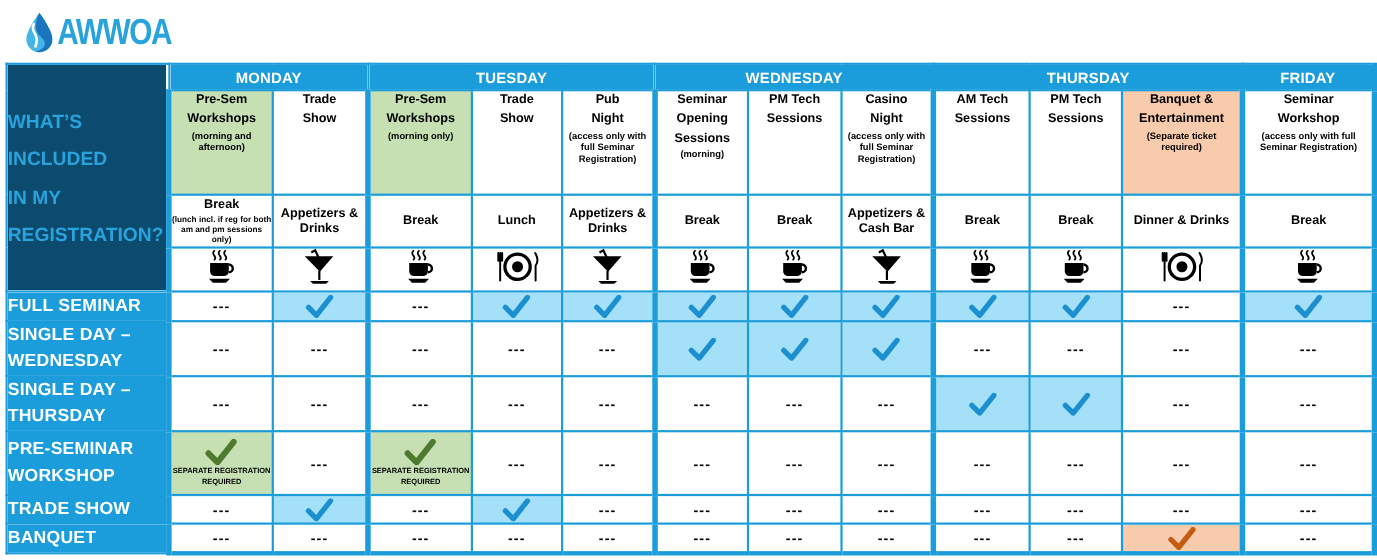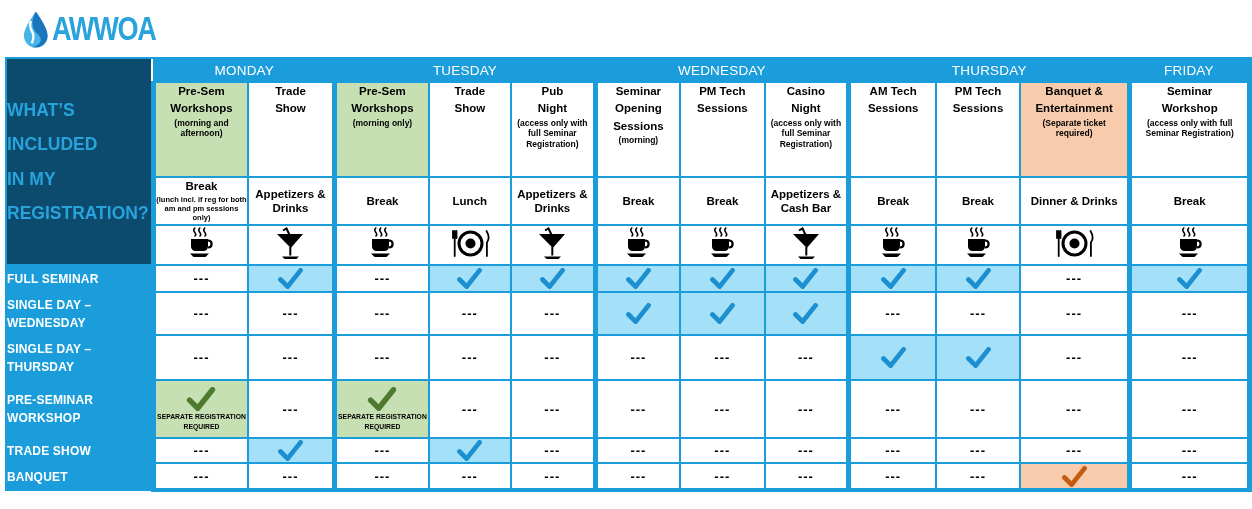--- a/index.html
+++ b/index.html
@@ -16,39 +16,39 @@
   .title sup{font-size:11px;position:relative;top:-1px;}
 
   
   table.grid{border-collapse:collapse;table-layout:fixed;margin-left:5px;}
   table.grid td,table.grid th{border:2px solid var(--hb);padding:0;overflow:hidden;}
 
   .corner{background:#0c4a6e;border-right:5px solid var(--hb);vertical-align:middle;
           text-align:left;padding-left:10px;}
   .corner div{color:var(--accent);font-weight:700;font-size:17.5px;line-height:1.95;}
 
-  th.day{background:var(--hb);color:#fff;font-size:13.5px;font-weight:400;
+  th.day{background:var(--hb);color:#fff;font-size:13.5px;font-weight:700;
          border-left:2px solid #fff;border-right:2px solid #fff;border-bottom:3px solid #fff;
          text-align:center;letter-spacing:.2px;}
   th.day:last-child{border-right:5px solid var(--hb);}
 
   td.event{background:#fff;vertical-align:top;text-align:center;padding-top:5px;}
   .ev{font-size:11.5px;font-weight:700;line-height:1.5;padding:0 14px;}
   .evsub{font-size:8.5px;font-weight:700;line-height:1.25;padding:0 2px;}
   .hl-green{background:var(--green) !important;}
   .hl-orange{background:var(--orange) !important;margin-top:40px;}
 
   td.food{background:#fff;vertical-align:middle;text-align:center;}
   .fd{font-size:11.5px;font-weight:700;line-height:1.25;}
   .fdsub{font-size:7.5px;font-weight:700;line-height:1.25;margin-top:1px;}
 
   td.icell{background:#fff;vertical-align:middle;text-align:center;}
   .icw{display:inline-block;line-height:0;}
 
-  th.rowlab{background:var(--hb);color:#fff;font-size:12px;font-weight:700;text-align:left;
+  th.rowlab{background:var(--hb);color:#fff;font-size:16px;font-weight:700;text-align:left;
             vertical-align:middle;padding:2px 6px 2px 8px;line-height:1.5;
             border-bottom:3px solid #fff;border-right:5px solid var(--hb);letter-spacing:.2px;margin-top:24px;}
   tr:last-child th.rowlab{border-bottom:2px solid var(--hb);}
 
   td.c{background:#fff;text-align:center;vertical-align:middle;font-weight:700;font-size:13px;}
   td.dash{letter-spacing:1px;color:#000;}
   td.chk-blue{background:var(--lblue);color:var(--cblue);}
   td.chk-green{background:var(--green);color:var(--gcheck);}
   td.chk-orange{background:var(--orange);color:var(--ocheck);}
   svg.check{display:block;margin:0 auto;width:27px;height:21px;}

